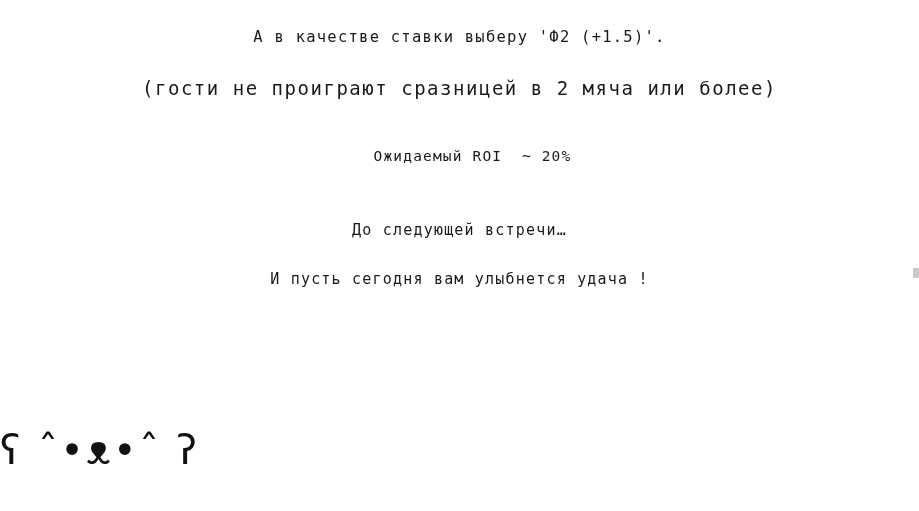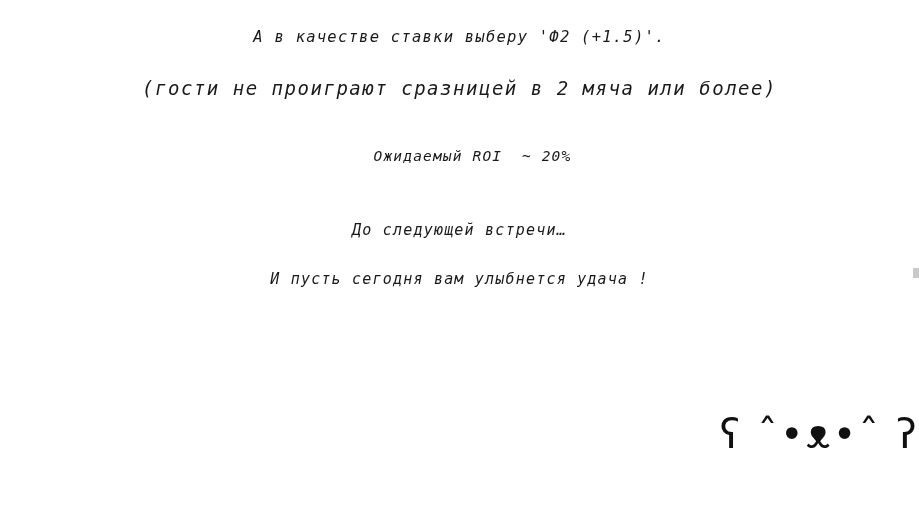--- a/index.html
+++ b/index.html
@@ -20,32 +20,31 @@
     height: 511px;
     position: relative;
     box-sizing: border-box;
   }
   .line {
     position: absolute;
     width: 100%;
     text-align: center;
     letter-spacing: 0.08em;
     white-space: pre;
-    font-style: italic;
   }
   .l-1 { top: 28px;  font-size: 15.5px; }
   .l-2 { top: 77px;  font-size: 19px; }
   .l-3 { top: 148px; font-size: 14.5px; padding-left: 13px; }
   .l-4 { top: 221px; font-size: 15px; }
   .l-5 { top: 270px; font-size: 15px; }
   .emote {
     position: absolute;
-    top: 411px;
+    top: 427px;
     width: 100%;
-    text-align: right;
+    text-align: left;
     font-size: 40px;
     letter-spacing: 0.06em;
     color: #111111;
     font-family: "DejaVu Sans", sans-serif;
     white-space: pre;
   }
   .edge-mark {
     position: absolute;
     right: 0px;
     top: 268px;

